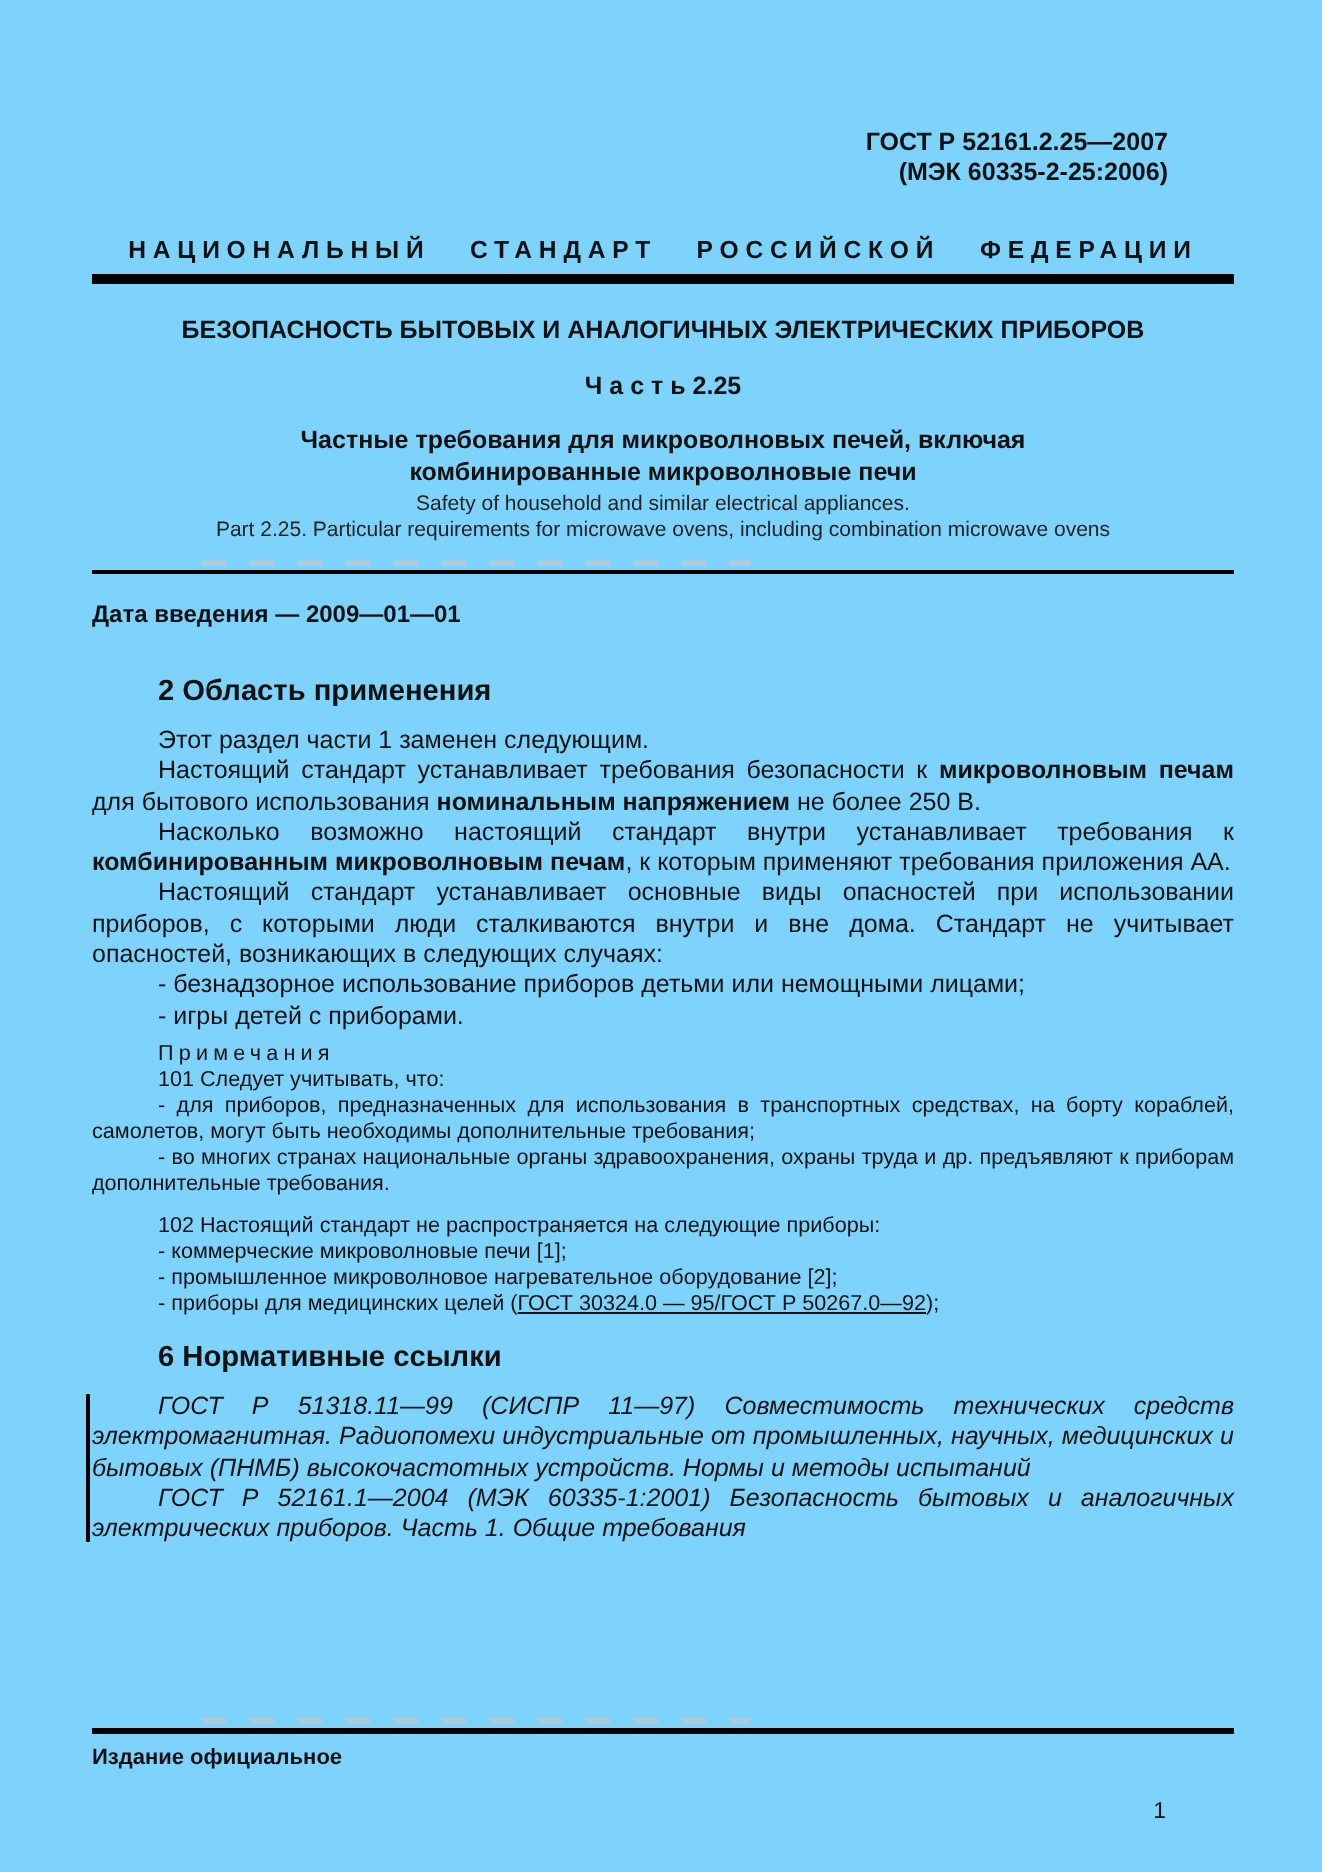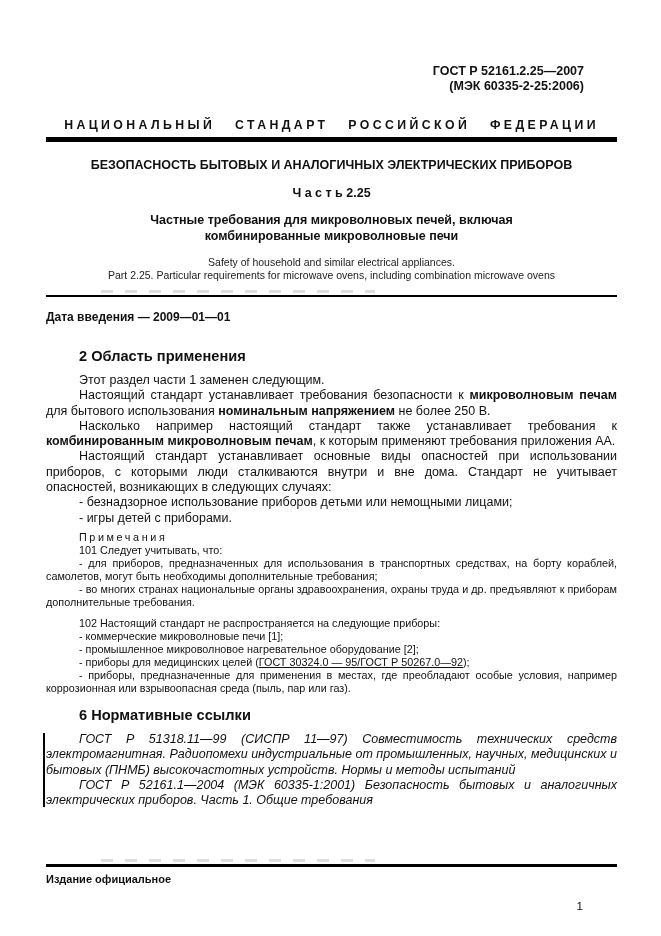--- a/index.html
+++ b/index.html
@@ -1,41 +1,41 @@
 <!DOCTYPE html>
 <html lang="ru"><head>
 <meta charset="utf-8">
 <style>
   * { margin:0; padding:0; box-sizing:border-box; }
   html,body { background:#888; }
   .page {
     position:relative;
     width:661px; height:936px;
     margin:0 auto;
-    background:#ffffff;
+    background:#7dd3fc;
     color:#111;
     font-family:"Liberation Sans", sans-serif;
     padding:64px 44px 0 46px;
     overflow:hidden;
   }
   
   .doc-num-block { text-align:right; padding-right:33px; font-weight:bold; font-size:12.5px; line-height:15px; }
   .nat-line {
     margin-top:24px;
     font-weight:bold; font-size:12.3px;
     letter-spacing:3.4px; word-spacing:13px;
     white-space:nowrap;
   }
   .bar-thick { height:5px; background:#000; margin-top:5px; }
   
   .t-center { text-align:center; }
   .main-title { margin-top:16px; font-weight:bold; font-size:12.5px; }
   .part-label { margin-top:14px; font-weight:bold; font-size:12.5px; }
   .subtitle { margin-top:12px; font-weight:bold; font-size:12.5px; line-height:16px; }
-  .en-subtitle { margin-top:12px; font-size:10.5px; line-height:13px; color:#222; }
+  .en-subtitle { margin-top:2px; font-size:10.5px; line-height:13px; color:#222; }
   .mid-rule { margin-top:13px; height:2px; background:#000; position:relative; }
   .ghost { position:absolute; left:55px; top:-5px; width:48%; height:3px;
            background:repeating-linear-gradient(90deg,#c8c8c8 0 12px, transparent 12px 24px);
            opacity:.6; }
   .date-line { margin-top:13px; text-align:left; padding-right:33px; font-weight:bold; font-size:12px; }
   
   .sec-heading { font-weight:bold; font-size:14.6px; padding-left:33px; }
   .s1-heading { margin-top:24px; margin-bottom:9px; }
   .s2-heading { margin-top:12px; margin-bottom:9px; }
   .para { font-size:12.5px; line-height:15.3px; text-indent:33px; text-align:justify; }
@@ -83,33 +83,32 @@
   <div class="mid-rule">
     <span class="ghost"></span>
   </div>
 
   <div class="date-line">Дата введения — 2009—01—01</div>
 
   <div class="sec-heading s1-heading">2  Область применения</div>
   <div>
       <p class="para"><span>Этот раздел части 1 заменен следующим.</span></p>
       <p class="para"><span>Настоящий стандарт устанавливает требования безопасности к </span><span class="b">микроволновым печам</span><span> для бытового использования </span><span class="b">номинальным напряжением</span><span> не более 250 В.</span></p>
-      <p class="para"><span>Насколько например настоящий стандарт также устанавливает требования к </span><span class="b">комбинированным микроволновым печам</span><span>, к которым применяют требования приложения АА.</span></p>
+      <p class="para"><span>Насколько возможно настоящий стандарт внутри устанавливает требования к </span><span class="b">комбинированным микроволновым печам</span><span>, к которым применяют требования приложения АА.</span></p>
       <p class="para"><span>Настоящий стандарт устанавливает основные виды опасностей при использовании приборов, с которыми люди сталкиваются внутри и вне дома. Стандарт не учитывает опасностей, возникающих в следующих случаях:</span></p>
       <p class="para"><span>- безнадзорное использование приборов детьми или немощными лицами;</span></p>
       <p class="para"><span>- игры детей с приборами.</span></p>
       <p class="para note gap spaced"><span>Примечания</span></p>
       <p class="para note"><span>101  Следует учитывать, что:</span></p>
       <p class="para note"><span>- для приборов, предназначенных для использования в транспортных средствах, на борту кораблей, самолетов, могут быть необходимы дополнительные требования;</span></p>
       <p class="para note"><span>- во многих странах национальные органы здравоохранения, охраны труда и др. предъявляют к приборам дополнительные требования.</span></p>
       <p class="para note gap8"><span>102  Настоящий стандарт не распространяется на следующие приборы:</span></p>
       <p class="para note"><span>- коммерческие микроволновые печи [1];</span></p>
       <p class="para note"><span>- промышленное микроволновое нагревательное оборудование [2];</span></p>
       <p class="para note"><span>- приборы для медицинских целей (</span><span class="u">ГОСТ 30324.0 — 95/ГОСТ Р 50267.0—92</span><span>);</span></p>
-      <p class="para note"><span>- приборы, предназначенные для применения в местах, где преобладают особые условия, например коррозионная или взрывоопасная среда (пыль, пар или газ).</span></p>
     </div>
 
   <div class="sec-heading s2-heading">6  Нормативные ссылки</div>
   <div class="changed">
       <p class="para"><span>ГОСТ  Р  51318.11—99 (СИСПР 11—97) Совместимость технических средств электромагнитная. Радиопомехи индустриальные от промышленных, научных, медицинских и бытовых (ПНМБ) высокочастотных устройств. Нормы и методы испытаний</span></p>
       <p class="para"><span>ГОСТ  Р  52161.1—2004 (МЭК 60335-1:2001) Безопасность бытовых и аналогичных электрических приборов. Часть 1. Общие требования</span></p>
     </div>
 
   <div class="footer">
     <div class="footer-rule">

